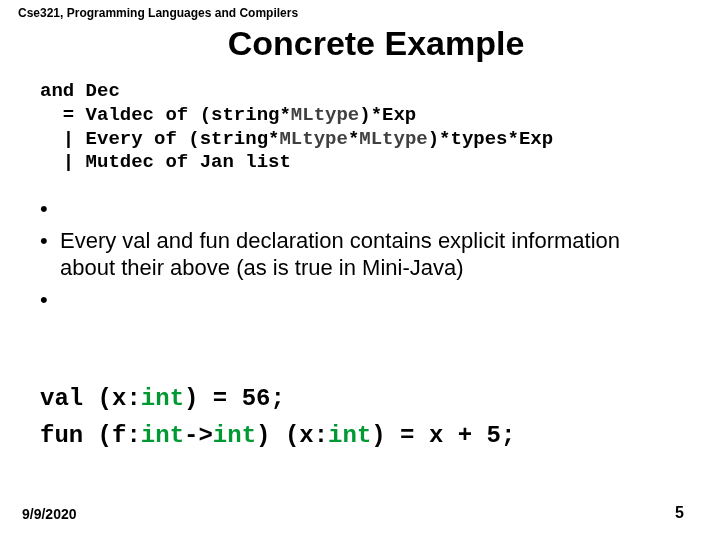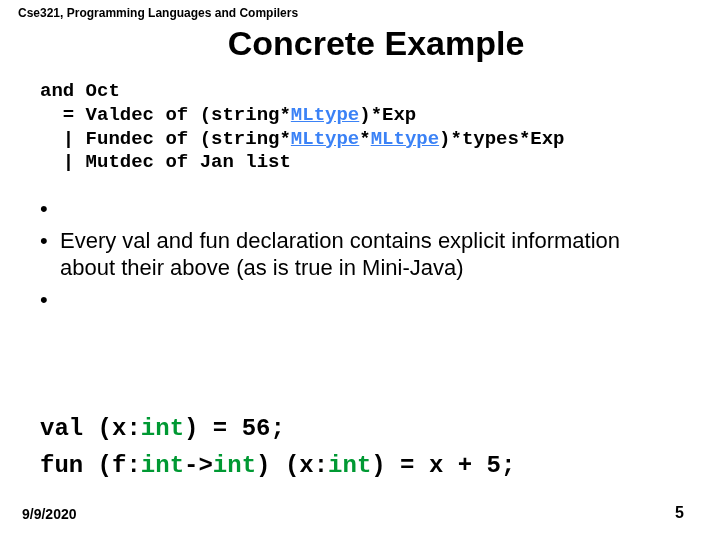--- a/index.html
+++ b/index.html
@@ -38,21 +38,21 @@
   .code-block {
     position: absolute;
     top: 80px;
     left: 40px;
     font-family: "Courier New", Courier, monospace;
     font-size: 19px;
     font-weight: bold;
     line-height: 1.25;
     white-space: pre;
   }
-  .code-block .ty { color: #3b82f6; text-decoration: underline; }
+  .code-block .ty { color: #404040; }
   .bullets {
     position: absolute;
     top: 195px;
     left: 40px;
     width: 640px;
     font-size: 22px;
     line-height: 1.25;
   }
   .bullets .item {
     display: flex;
@@ -64,21 +64,20 @@
   }
   .example-block {
     position: absolute;
     top: 380px;
     left: 40px;
     font-family: "Courier New", Courier, monospace;
     font-size: 24px;
     font-weight: bold;
     line-height: 1.55;
     white-space: pre;
-    margin-top: 30px;
   }
   .example-block .ty { color: #009933; }
   .footer-date {
     position: absolute;
     bottom: 18px;
     left: 22px;
     font-size: 14px;
     font-weight: bold;
   }
   .footer-page {
@@ -91,23 +90,23 @@
 </style>
 </head>
 <body>
 
 <div class="slide">
 
   <div class="course-header">Cse321, Programming Languages and Compilers</div>
 
   <div class="title">Concrete Example</div>
 
-  <div class="code-block"><span>and Oct</span>
+  <div class="code-block"><span>and Dec</span>
 <span>  = Valdec of (string*</span><span class="ty">MLtype</span><span>)*Exp</span>
-<span>  | Fundec of (string*</span><span class="ty">MLtype</span><span>*</span><span class="ty">MLtype</span><span>)*types*Exp</span>
+<span>  | Every of (string*</span><span class="ty">MLtype</span><span>*</span><span class="ty">MLtype</span><span>)*types*Exp</span>
 <span>  | Mutdec of Jan list</span></div>
 
   <div class="bullets">
     <div class="item">
       <div class="dot">•</div>
     </div>
     <div class="item">
       <div class="dot">•</div>
       <div>Every val and fun declaration contains explicit information about their above (as is true in Mini-Java)</div>
     </div>

